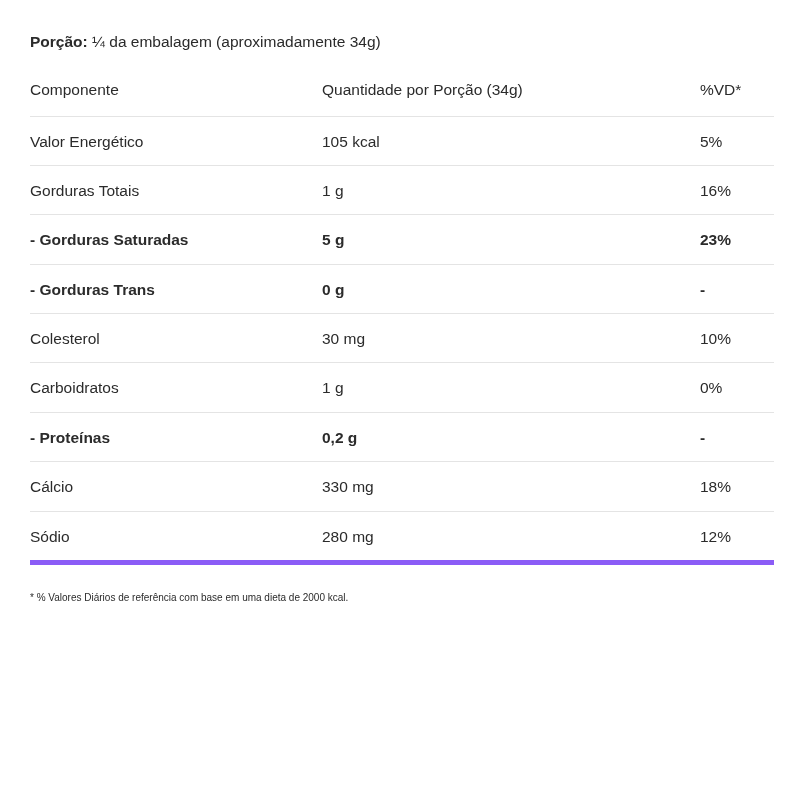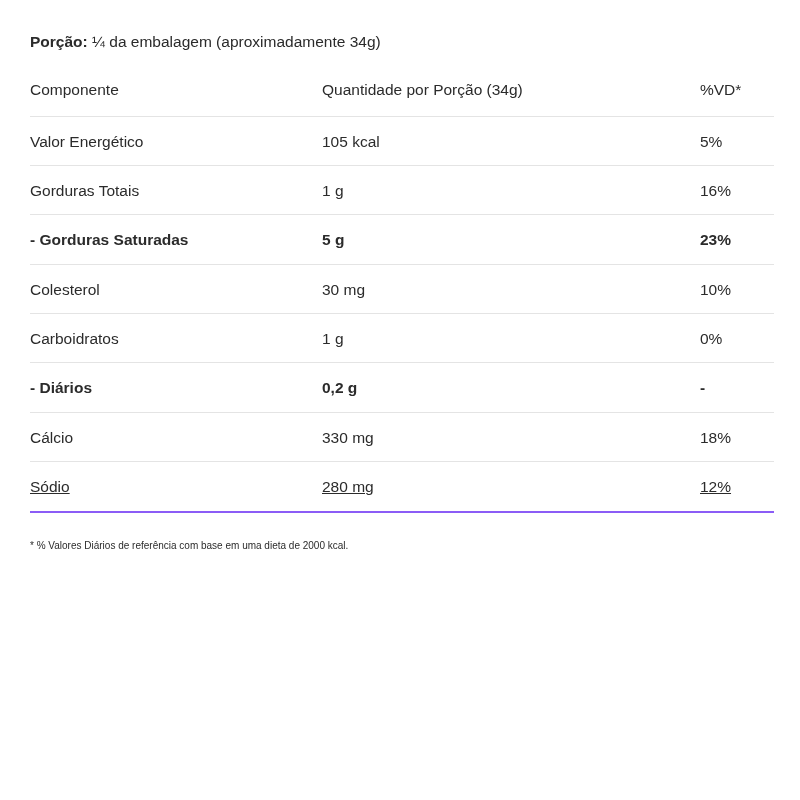--- a/index.html
+++ b/index.html
@@ -62,22 +62,21 @@
     padding-top: 6px;
     padding-bottom: 16px;
     color: #2b2b2b;
   }
 
   table.nutrition tbody tr.bold td {
     font-weight: 700;
   }
 
   table.nutrition tbody tr:last-child td {
-    border-bottom: 2px solid #8b5cf6;
-    text-decoration: underline;
+    border-bottom: 5px solid #8b5cf6;
   }
 
   .footnote {
     font-size: 10px;
     line-height: 1.35;
     color: #2b2b2b;
     margin: 26px 0 0 2px;
   }
 </style>
 </head>
@@ -112,32 +111,37 @@
         <tr>
           <td>Gorduras Totais</td>
           <td>1 g</td>
           <td>16%</td>
         </tr>
         <tr class="bold">
           <td>- Gorduras Saturadas</td>
           <td>5 g</td>
           <td>23%</td>
         </tr>
+        <tr class="bold">
+          <td>- Gorduras Trans</td>
+          <td>0 g</td>
+          <td>-</td>
+        </tr>
         <tr>
           <td>Colesterol</td>
           <td>30 mg</td>
           <td>10%</td>
         </tr>
         <tr>
           <td>Carboidratos</td>
           <td>1 g</td>
           <td>0%</td>
         </tr>
         <tr class="bold">
-          <td>- Diários</td>
+          <td>- Proteínas</td>
           <td>0,2 g</td>
           <td>-</td>
         </tr>
         <tr>
           <td>Cálcio</td>
           <td>330 mg</td>
           <td>18%</td>
         </tr>
         <tr>
           <td>Sódio</td>

